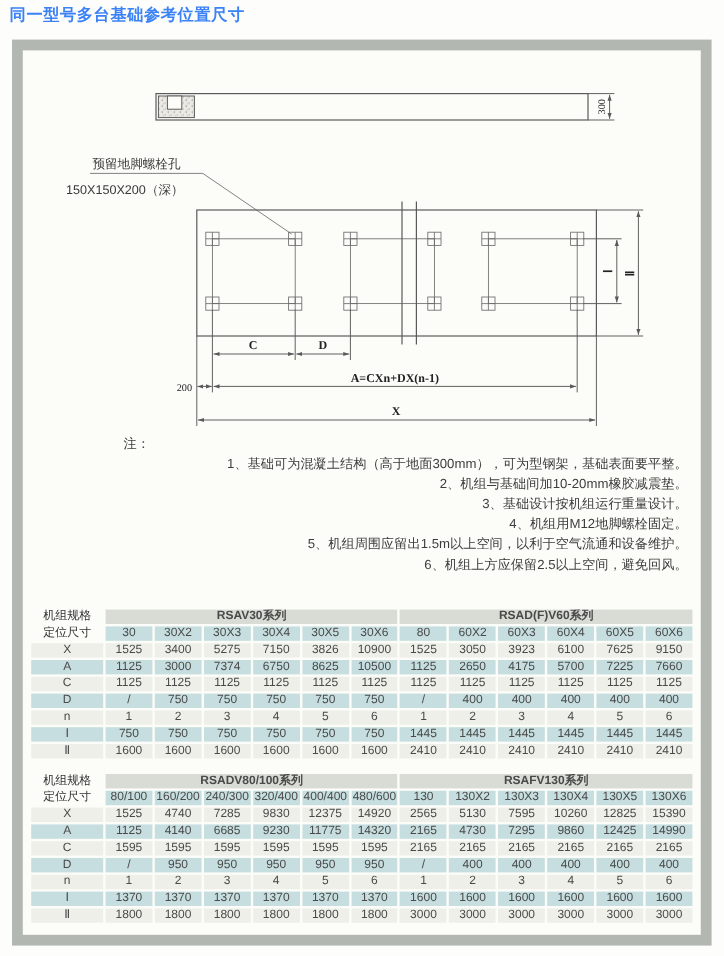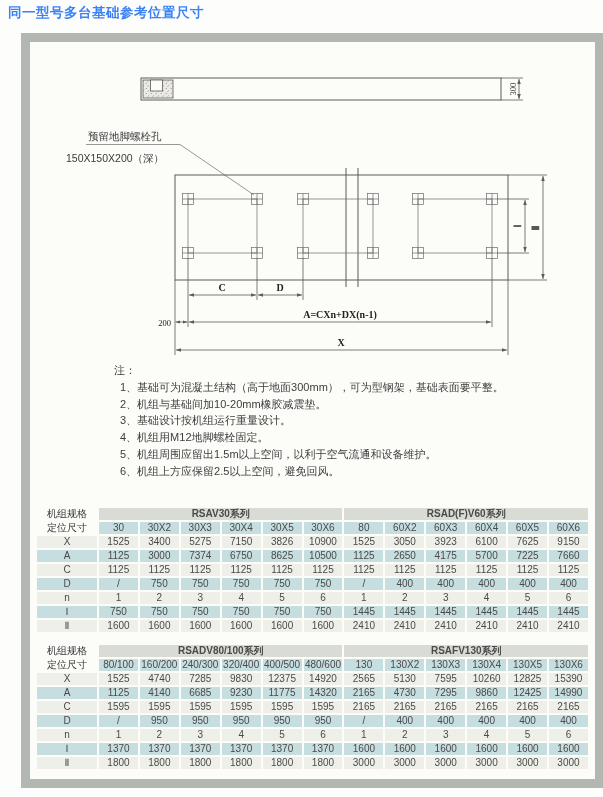--- a/index.html
+++ b/index.html
@@ -5,38 +5,38 @@
   html,body { margin:0; padding:0; }
   body {
     width:603px; height:797px; position:relative; overflow:hidden;
     background:#fdfdfb; font-family:"Liberation Sans", sans-serif;
   }
   .page-title {
     position:absolute; left:8px; top:4px;
     font-size:13.5px; font-weight:bold; color:#3b82f6; letter-spacing:0.5px;
   }
   .frame {
-    position:absolute; left:21px; top:33px; width:583px; height:755px;
+    position:absolute; left:10px; top:33px; width:583px; height:755px;
     box-sizing:border-box; border:9px solid var(--frame-gray,#b2b7b1);
     background:#fcfcf9;
   }
   .frame-inner { position:relative; width:565px; height:737px; }
   svg.diagram { position:absolute; left:0; top:0; }
   svg .ln   { stroke:#5a5a5a; stroke-width:1; fill:none; }
   svg .thin { stroke:#6b6b6b; stroke-width:0.7; fill:none; }
   svg .dim  { stroke:#5a5a5a; stroke-width:0.8; fill:none; }
   svg text.cjk    { font-family:"Liberation Sans",sans-serif; font-size:10.5px; fill:#3a3a3a; }
   svg text.dimtxt { font-family:"Liberation Serif",serif; font-weight:bold; font-size:10px; fill:#222; }
   svg text.dimnum { font-family:"Liberation Serif",serif; font-size:8.5px; fill:#222; }
 
   .notes {
     position:absolute; left:84px; top:320px; width:470px;
     font-size:11px; color:#3d3d3d; line-height:16.8px;
   }
-  .notes .note-item { padding-left:6px; }
+  .notes .note-item { padding-left:6px;text-align:right; }
 
   table.spec {
     position:absolute; left:5px; width:555px;
     border-collapse:separate; border-spacing:2px; table-layout:fixed;
     font-size:10px; color:#4a4a4a;
   }
   #table1 { top:464px; }
   #table2 { top:601px; }
   table.spec td {
     height:12px; line-height:12px; padding:0; text-align:center;
@@ -303,21 +303,21 @@
             <td class="c-plain corner">机组规格</td>
             <td class="c-series" colspan="6">RSADV80/100系列</td>
             <td class="c-series" colspan="6">RSAFV130系列</td>
           </tr>
           <tr>
             <td class="c-plain corner">定位尺寸</td>
             <td class="c-cyan">80/100</td>
             <td class="c-cyan">160/200</td>
             <td class="c-cyan">240/300</td>
             <td class="c-cyan">320/400</td>
-            <td class="c-cyan">400/500</td>
+            <td class="c-cyan">400/400</td>
             <td class="c-cyan">480/600</td>
             <td class="c-cyan">130</td>
             <td class="c-cyan">130X2</td>
             <td class="c-cyan">130X3</td>
             <td class="c-cyan">130X4</td>
             <td class="c-cyan">130X5</td>
             <td class="c-cyan">130X6</td>
           </tr>
           <tr>
             <td class="c-light">X</td>

